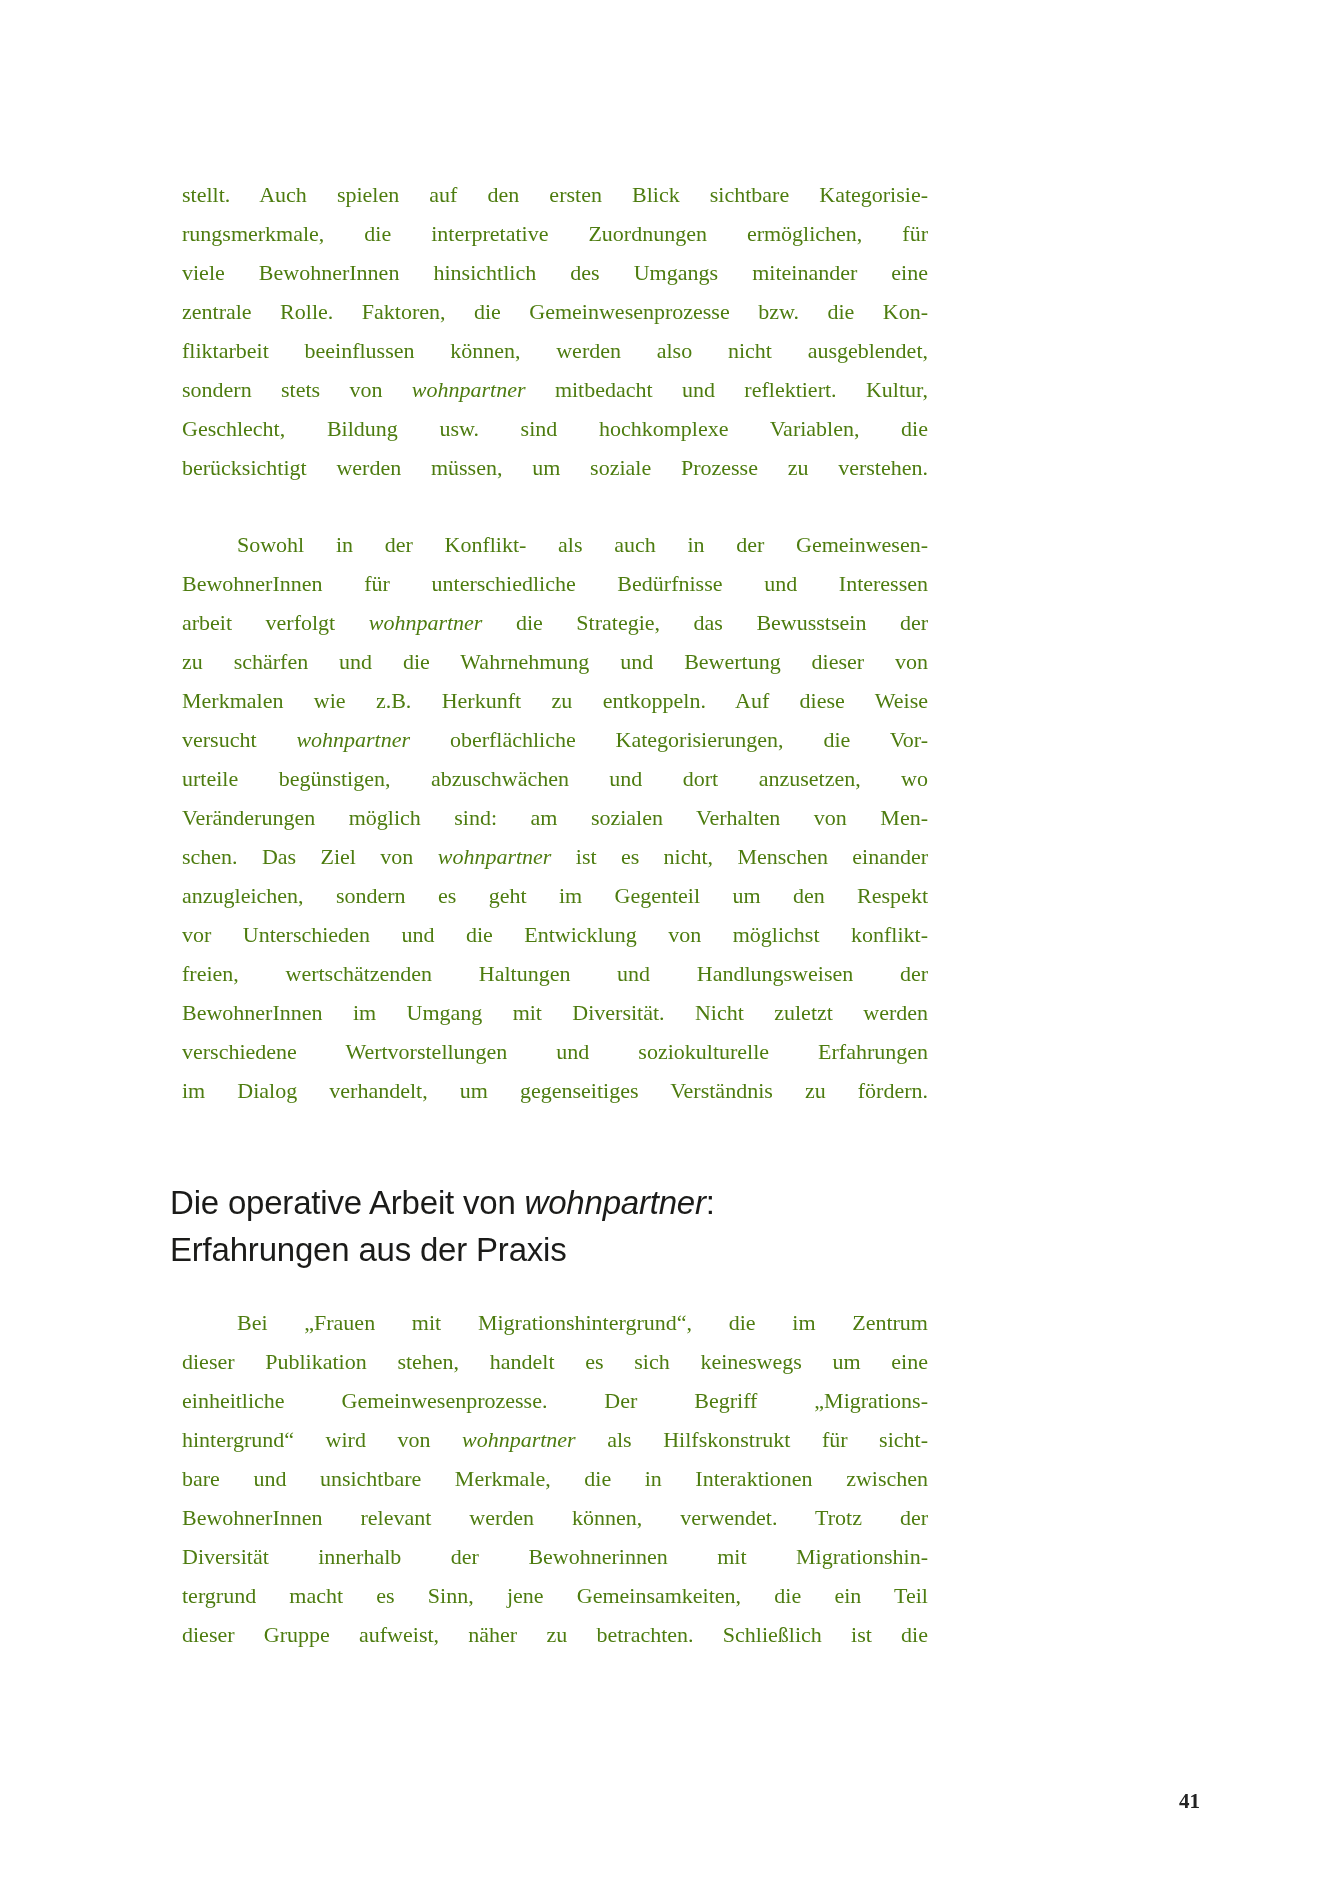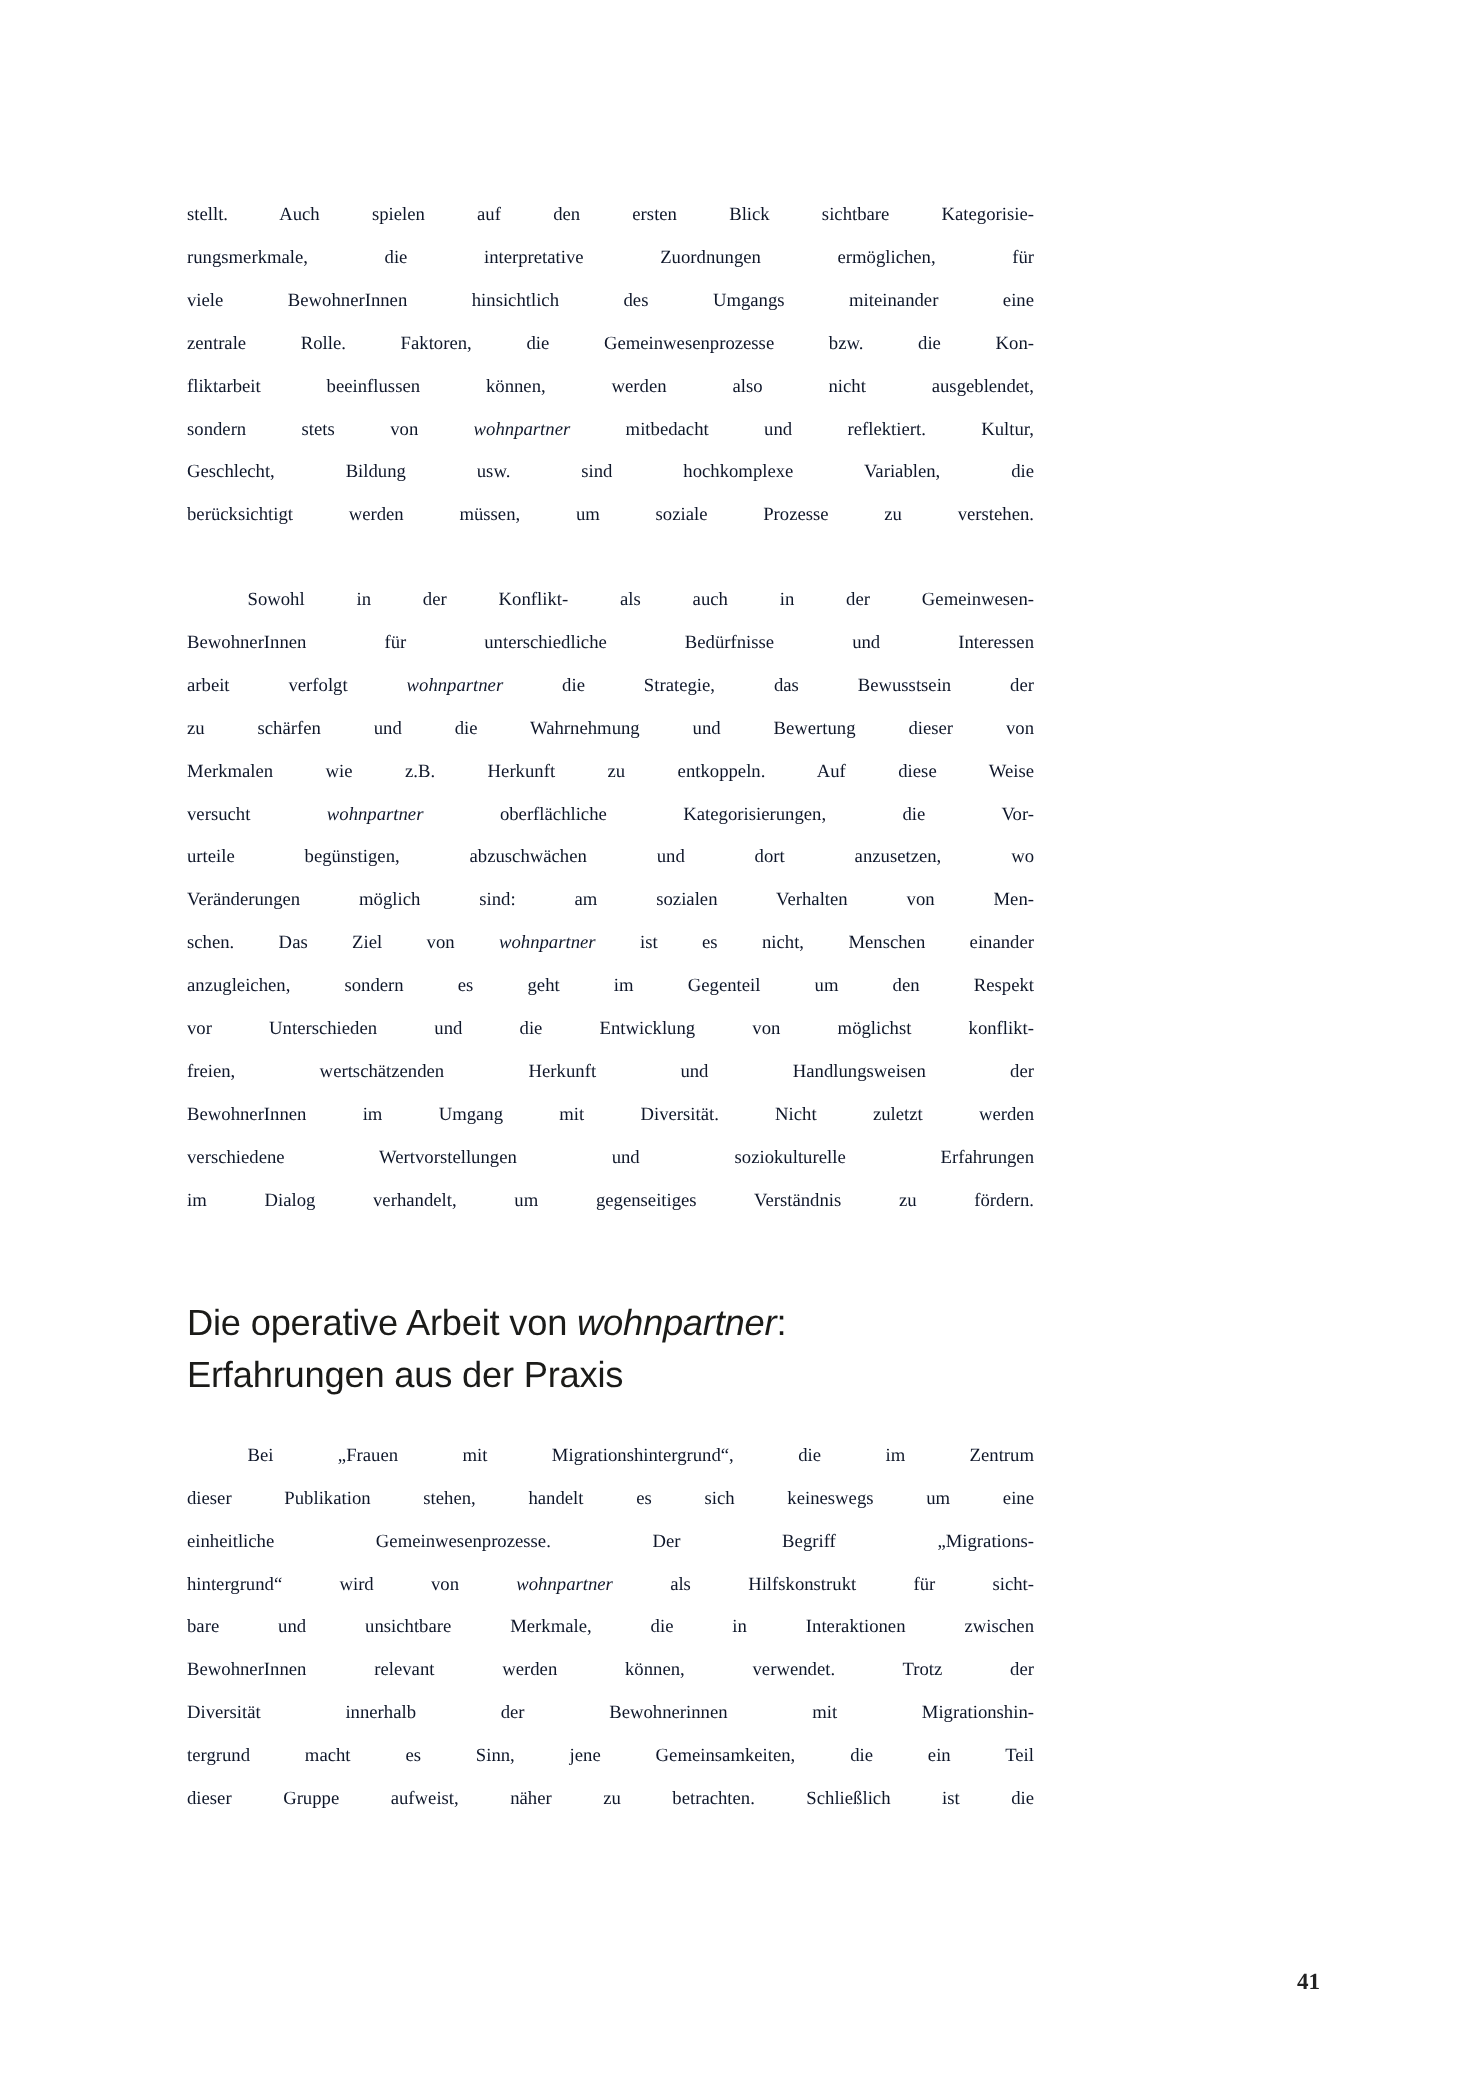--- a/index.html
+++ b/index.html
@@ -15,24 +15,24 @@
     overflow: hidden;
   }
   .text-column {
     position: absolute;
     left: 170px;
     top: 175px;
     width: 770px;
   }
   .body-para {
     font-family: "Liberation Serif", "DejaVu Serif", serif;
-    font-size: 17px;
+    font-size: 22px;
     line-height: 39px;
-    color: #0f172a;
-    margin: 0;
+    color: #4d7c0f;
+    margin: 12px;
   }
   .body-para .line {
     text-align: justify;
     text-align-last: justify;
   }
   .line.indent {
     text-indent: 55px;
   }
   .section-heading {
     font-family: "Liberation Sans", "DejaVu Sans", sans-serif;
@@ -85,21 +85,21 @@
         <div class="line"><span>BewohnerInnen für unterschiedliche Bedürfnisse und Interessen</span></div>
         <div class="line"><span>arbeit verfolgt </span><i>wohnpartner</i><span> die Strategie, das Bewusstsein der</span></div>
         <div class="line"><span>zu schärfen und die Wahrnehmung und Bewertung dieser von</span></div>
         <div class="line"><span>Merkmalen wie z.B. Herkunft zu entkoppeln. Auf diese Weise</span></div>
         <div class="line"><span>versucht </span><i>wohnpartner</i><span> oberflächliche Kategorisierungen, die Vor-</span></div>
         <div class="line"><span>urteile begünstigen, abzuschwächen und dort anzusetzen, wo</span></div>
         <div class="line"><span>Veränderungen möglich sind: am sozialen Verhalten von Men-</span></div>
         <div class="line"><span>schen. Das Ziel von </span><i>wohnpartner</i><span> ist es nicht, Menschen einander</span></div>
         <div class="line"><span>anzugleichen, sondern es geht im Gegenteil um den Respekt</span></div>
         <div class="line"><span>vor Unterschieden und die Entwicklung von möglichst konflikt-</span></div>
-        <div class="line"><span>freien, wertschätzenden Herkunft und Handlungsweisen der</span></div>
+        <div class="line"><span>freien, wertschätzenden Haltungen und Handlungsweisen der</span></div>
         <div class="line"><span>BewohnerInnen im Umgang mit Diversität. Nicht zuletzt werden</span></div>
         <div class="line"><span>verschiedene Wertvorstellungen und soziokulturelle Erfahrungen</span></div>
         <div class="line"><span>im Dialog verhandelt, um gegenseitiges Verständnis zu fördern.</span></div>
       </div>
     <h2 class="section-heading block-2">
         <div class="line"><span>Die operative Arbeit von </span><i>wohnpartner</i><span>:</span></div>
         <div class="line"><span>Erfahrungen aus der Praxis</span></div>
       </h2>
     <div class="body-para block-3">
         <div class="line indent"><span>Bei „Frauen mit Migrationshintergrund“, die im Zentrum</span></div>

